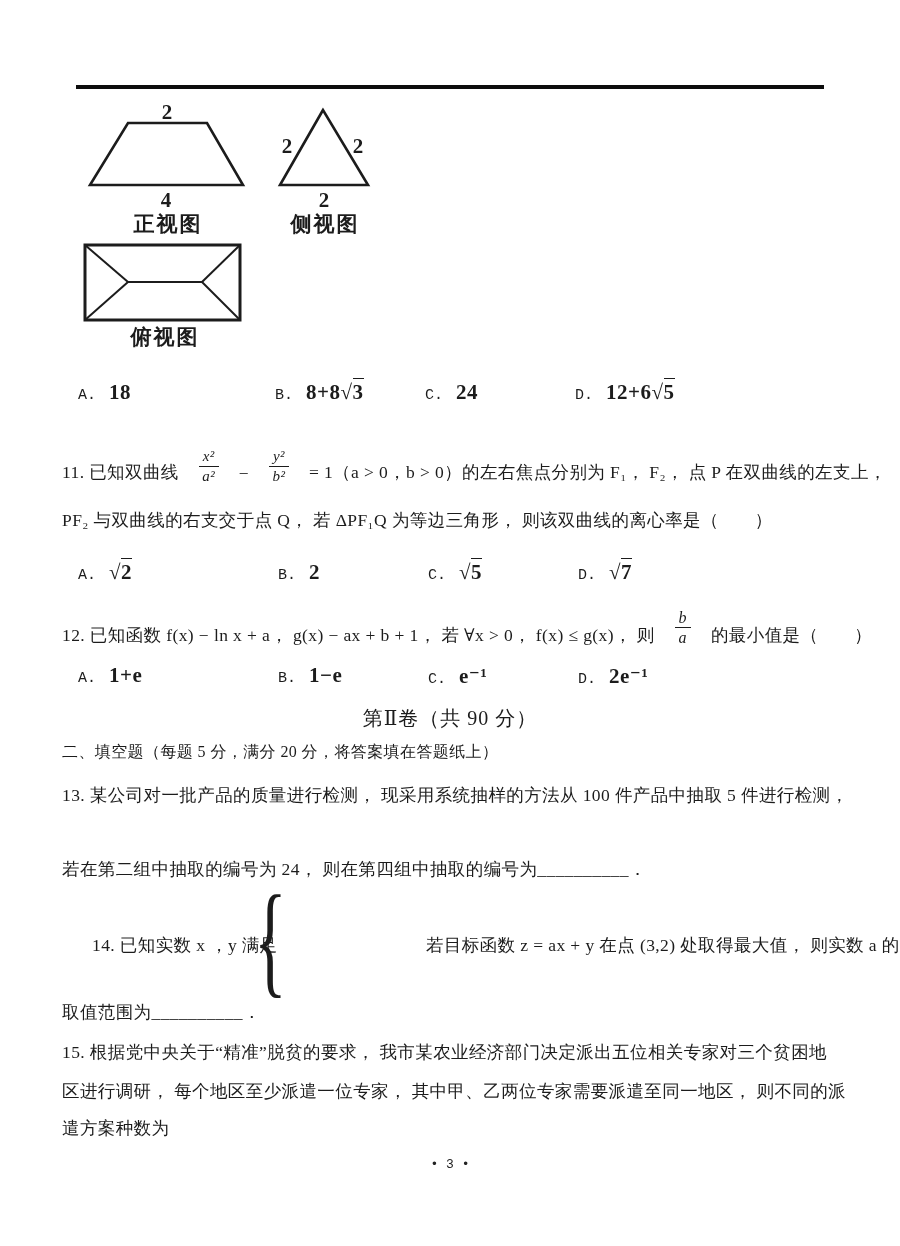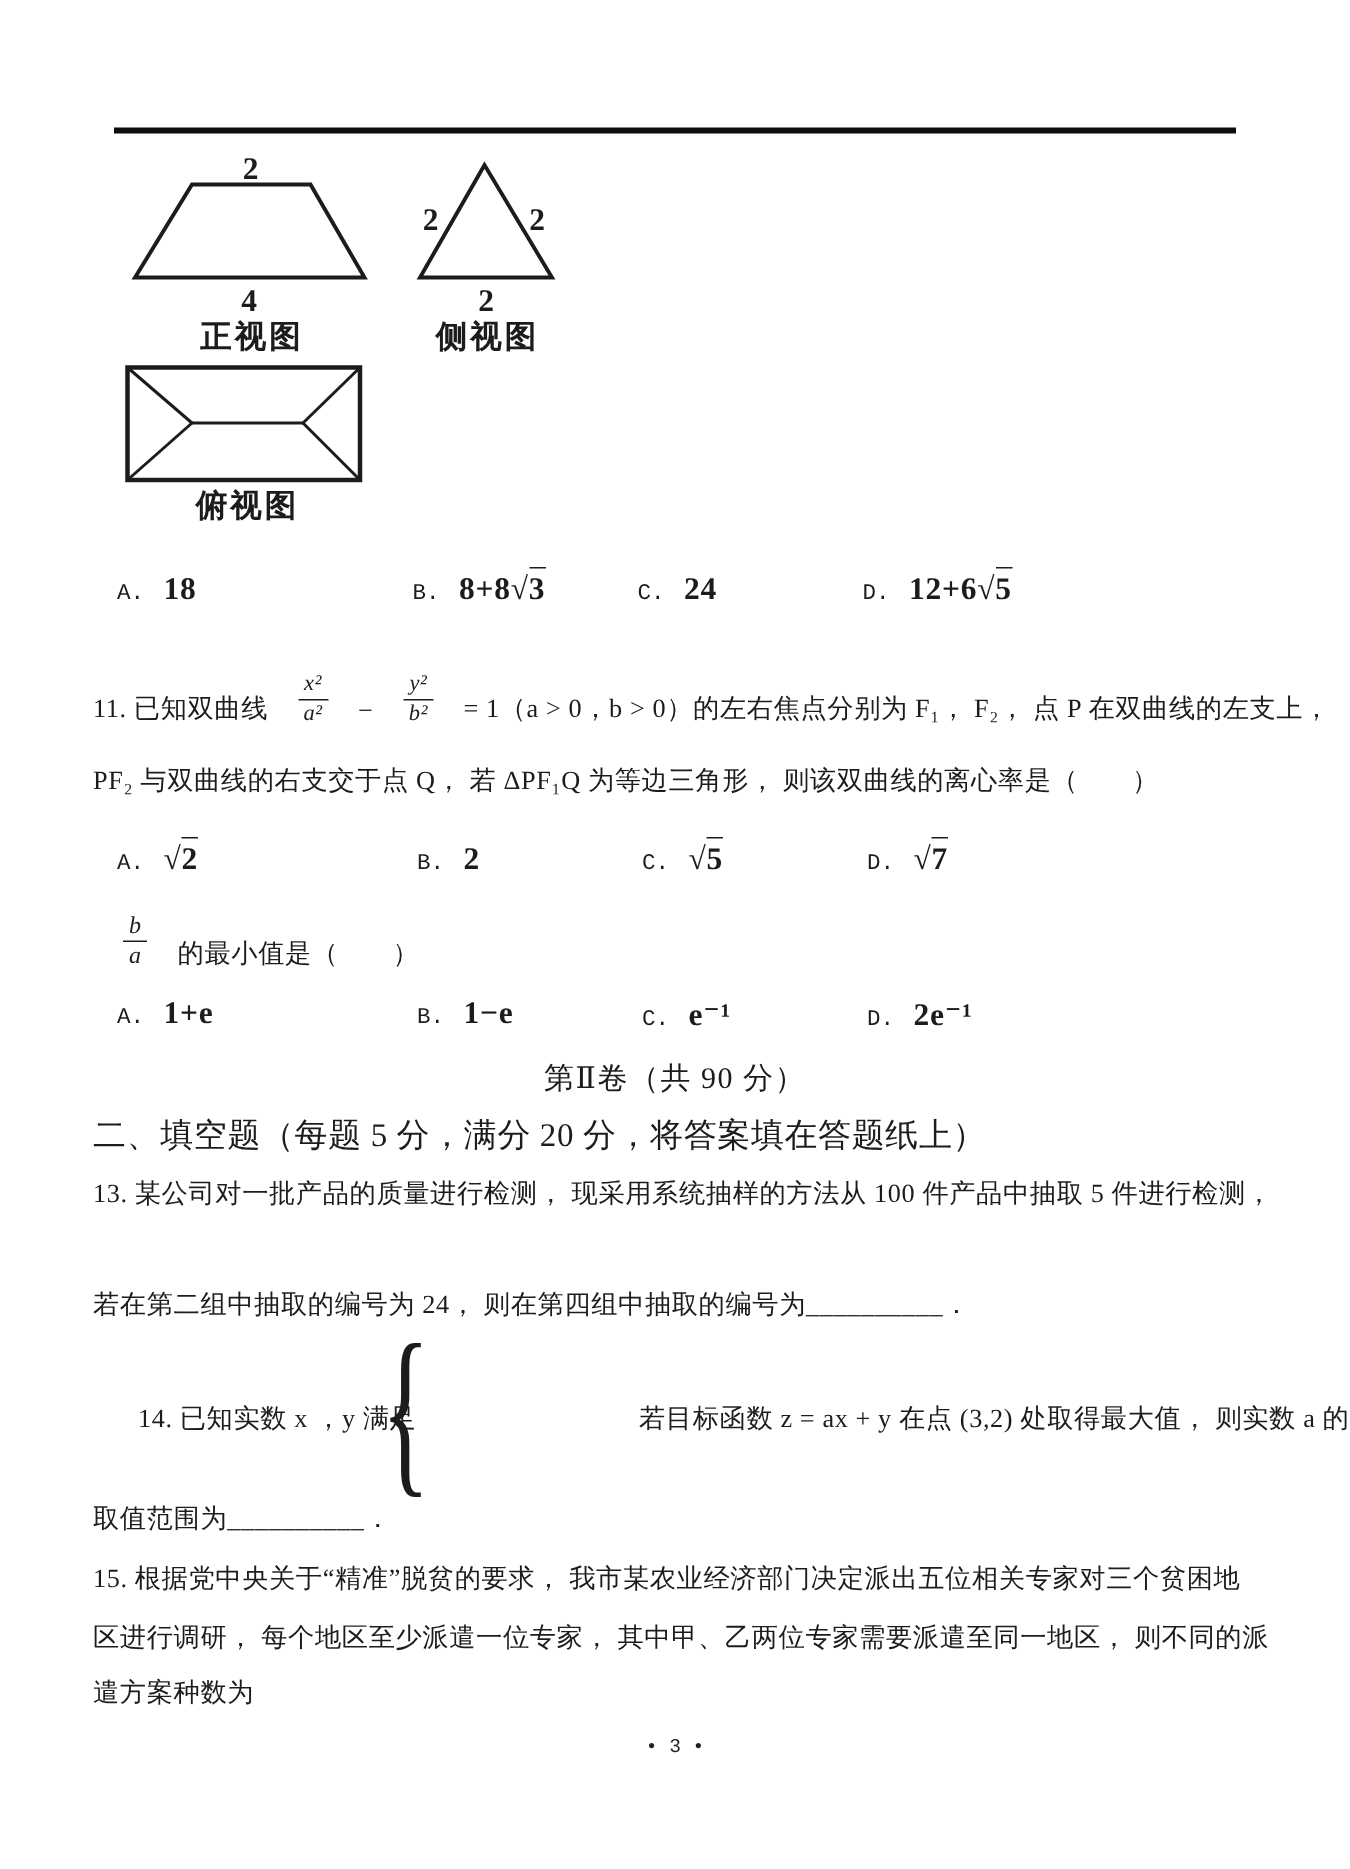--- a/index.html
+++ b/index.html
@@ -108,20 +108,21 @@
         <span class="opt-label">C.</span>
         <span class="opt-val"><span class="rt">√<span class="ov">5</span></span></span>
       </span>
     <span class="opt" style="left:518px">
         <span class="opt-label">D.</span>
         <span class="opt-val"><span class="rt">√<span class="ov">7</span></span></span>
       </span>
   </div>
 
   <div class="eqrow" style="left:62px;top:599px;height:48px">
+    <span>12. 已知函数 f(x) − ln x + a， g(x) − ax + b + 1， 若 ∀x &gt; 0， f(x) ≤ g(x)， 则</span>
     <span class="frac" style="font-size:16px">
         <span class="fn">b</span>
         <span class="fd">a</span>
       </span>
     <span>的最小值是（　　）</span>
   </div>
   <div class="opt-row" style="top:663px">
     <span class="opt" style="left:18px">
         <span class="opt-label">A.</span>
         <span class="opt-val">1+e</span>
@@ -134,21 +135,21 @@
         <span class="opt-label">C.</span>
         <span class="opt-val">e⁻¹</span>
       </span>
     <span class="opt" style="left:518px">
         <span class="opt-label">D.</span>
         <span class="opt-val">2e⁻¹</span>
       </span>
   </div>
 
   <div class="center-line sec-title" style="top:705px">第Ⅱ卷（共 90 分）</div>
-  <div class="line" style="top:742px;font-size:22px">二、填空题（每题 5 分，满分 20 分，将答案填在答题纸上）</div>
+  <div class="line" style="top:742px;font-size:16px">二、填空题（每题 5 分，满分 20 分，将答案填在答题纸上）</div>
 
   <div class="line" style="top:783px">13. 某公司对一批产品的质量进行检测， 现采用系统抽样的方法从 100 件产品中抽取 5 件进行检测，</div>
   <div class="line" style="top:857px">若在第二组中抽取的编号为 24， 则在第四组中抽取的编号为__________．</div>
 
   <div class="q14">
     <span class="q14-lead">14. 已知实数 x ，y 满足</span>
     <span class="q14-brace">{</span>
     <span class="q14-tail">若目标函数 z = ax + y 在点 (3,2) 处取得最大值， 则实数 a 的</span>
   </div>
   <div class="line" style="top:1000px">取值范围为__________．</div>

